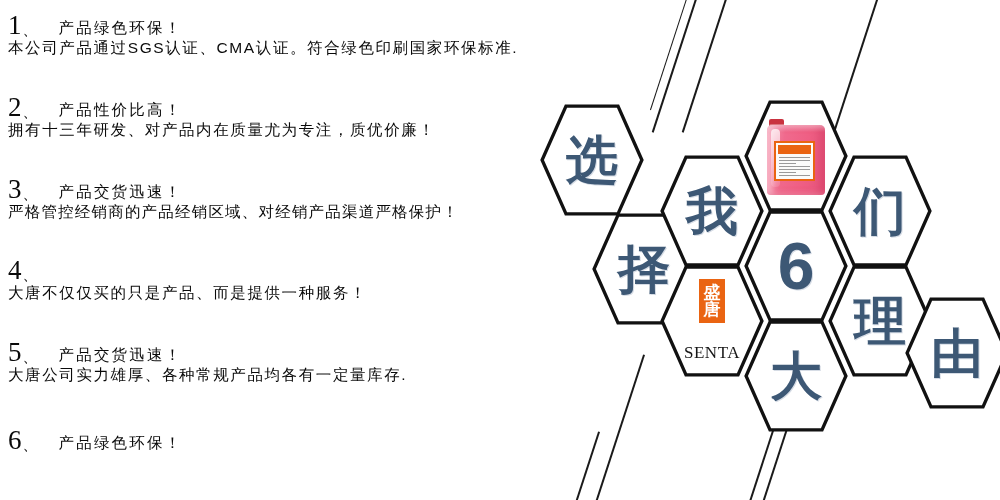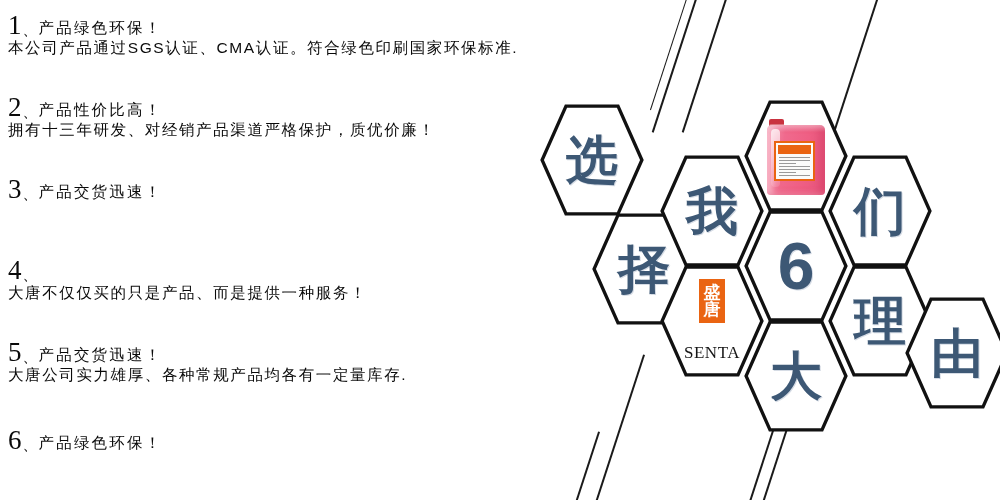--- a/index.html
+++ b/index.html
@@ -61,20 +61,21 @@
     position: relative;
     top: 1px;
   }
   .reason-title {
     font-size: 15.5px;
     line-height: 1;
     letter-spacing: 2.2px;
     font-weight: 400;
     position: relative;
     top: -1px;
+    margin-left: 20px;
   }
   .reason-desc {
     font-size: 15.5px;
     line-height: 1.15;
     letter-spacing: 1.6px;
     color: #0a0a0a;
     white-space: nowrap;
   }
   .reason-desc.wide {
     letter-spacing: 1.2px;
@@ -252,29 +253,30 @@
       </div>
       <div class="reason-desc">本公司产品通过SGS认证、CMA认证。符合绿色印刷国家环保标准.</div>
     </div>
 
     <div class="reason" style="top:90px;">
       <div class="reason-head">
         <span class="reason-num">2</span>
         <span class="reason-dun">、</span>
         <span class="reason-title">产品性价比高！</span>
       </div>
-      <div class="reason-desc">拥有十三年研发、对经销产品渠道严格保护，质优价廉！</div>
+      <div class="reason-desc">拥有十三年研发、对产品内在质量尤为专注，质优价廉！</div>
     </div>
 
     <div class="reason" style="top:172px;">
       <div class="reason-head">
         <span class="reason-num">3</span>
         <span class="reason-dun">、</span>
         <span class="reason-title">产品交货迅速！</span>
       </div>
+      <div class="reason-desc wide">严格管控经销商的产品经销区域、对经销产品渠道严格保护！</div>
     </div>
 
     <div class="reason" style="top:253px;">
       <div class="reason-head">
         <span class="reason-num">4</span>
         <span class="reason-dun">、</span>
       </div>
       <div class="reason-desc">大唐不仅仅买的只是产品、而是提供一种服务！</div>
     </div>
 

